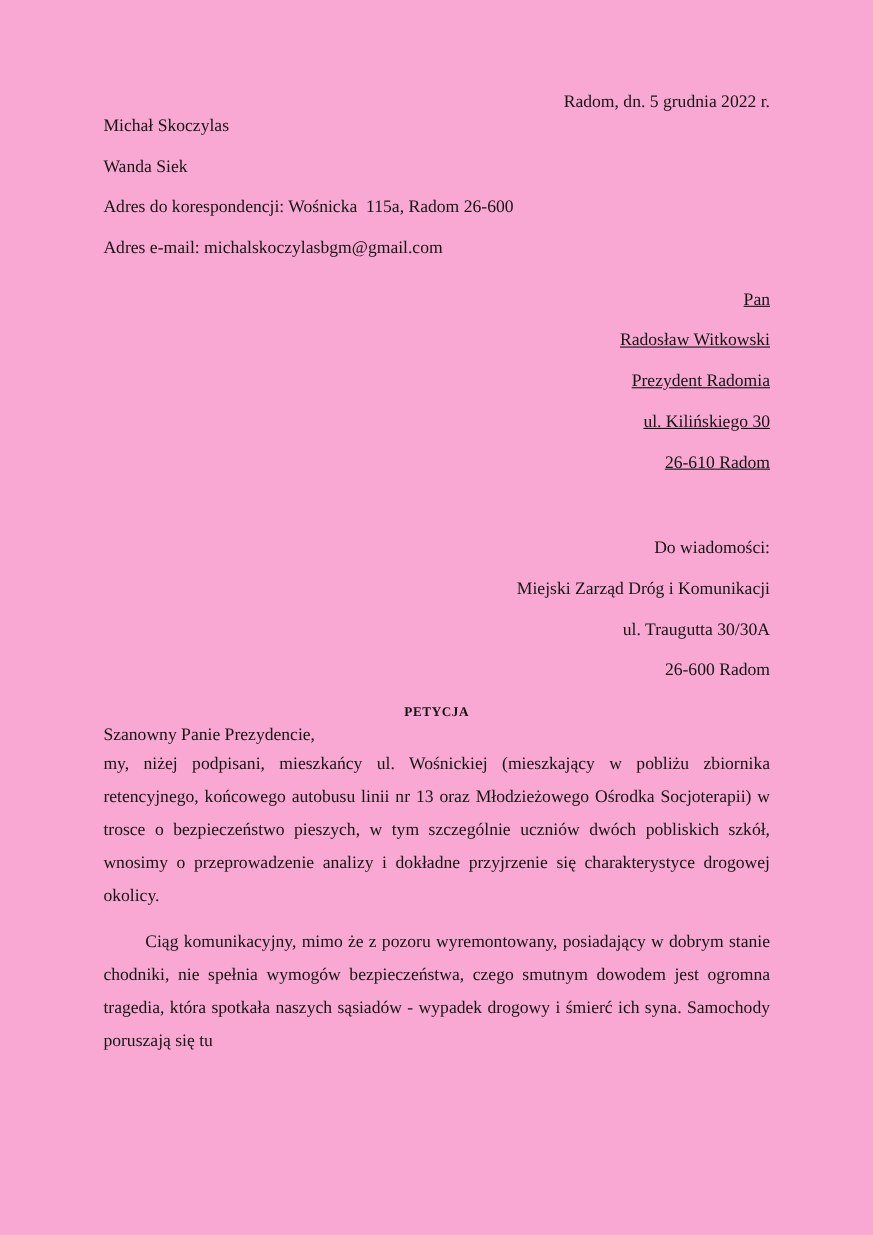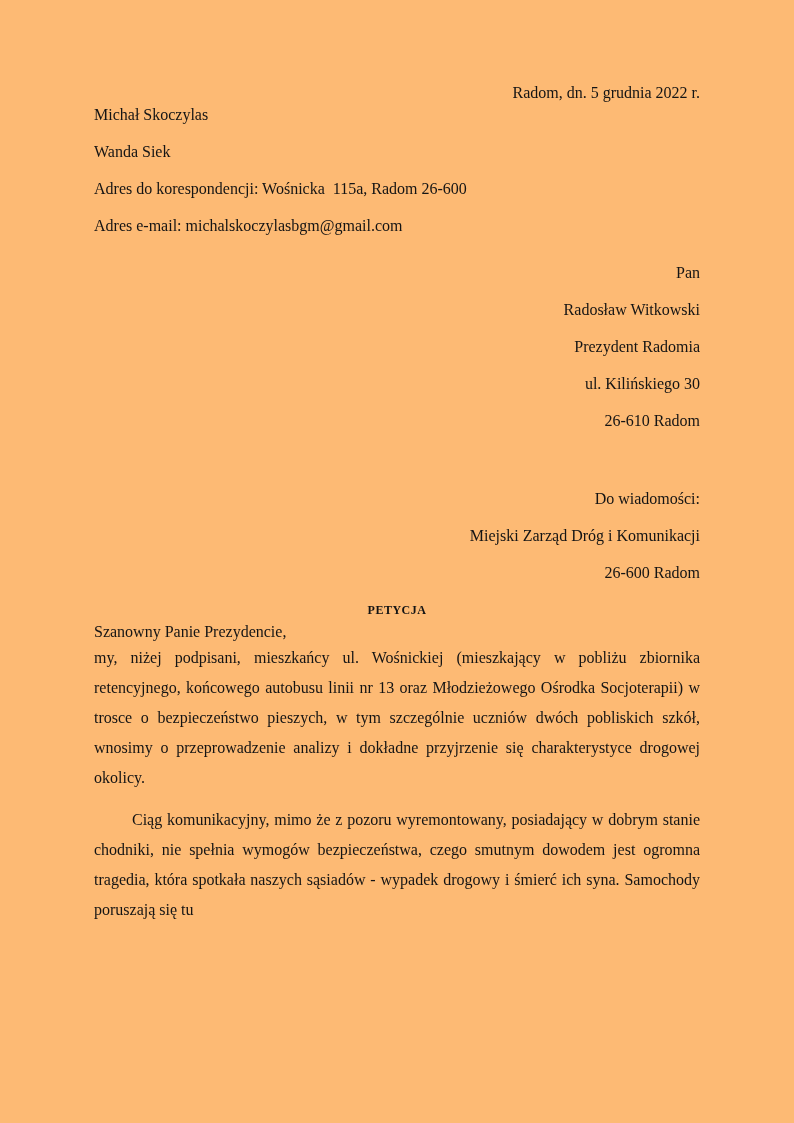--- a/index.html
+++ b/index.html
@@ -6,21 +6,21 @@
   html, body {
     margin: 0;
     padding: 0;
     background: #ffffff;
   }
   .page {
     position: relative;
     width: 794px;
     height: 1123px;
     margin: 0 auto;
-    background: #fdba74;
+    background: #f9a8d4;
     box-sizing: border-box;
     padding: 82px 94px 0 94px;
     font-family: "Liberation Serif", "DejaVu Serif", serif;
     font-size: 16px;
     color: #141414;
     overflow: hidden;
   }
   .page p { margin: 0; }
 
   .date-line {
@@ -33,20 +33,21 @@
     line-height: 22px;
     margin-bottom: 15px;
     white-space: pre-wrap;
   }
 
   .sender-block { text-align: left; }
 
   .recipient-block {
     text-align: right;
     margin-top: 25px;
+    text-decoration: underline;
   }
 
   .cc-block {
     text-align: right;
     margin-top: 56px;
   }
 
   .petition-title {
     text-align: center;
     font-weight: bold;
@@ -90,20 +91,21 @@
     <p class="line">Pan</p>
     <p class="line">Radosław Witkowski</p>
     <p class="line">Prezydent Radomia</p>
     <p class="line">ul. Kilińskiego 30</p>
     <p class="line">26-610 Radom</p>
   </div>
 
   <div class="block cc-block">
     <p class="line">Do wiadomości:</p>
     <p class="line">Miejski Zarząd Dróg i Komunikacji</p>
+    <p class="line">ul. Traugutta 30/30A</p>
     <p class="line">26-600 Radom</p>
   </div>
 
   <p class="petition-title">PETYCJA</p>
 
   <p class="salutation">Szanowny Panie Prezydencie,</p>
 
   <p class="body-paragraph">my, niżej podpisani, mieszkańcy ul. Wośnickiej (mieszkający w pobliżu zbiornika retencyjnego, końcowego autobusu linii nr 13 oraz Młodzieżowego Ośrodka Socjoterapii) w trosce o bezpieczeństwo pieszych, w tym szczególnie uczniów dwóch pobliskich szkół, wnosimy o przeprowadzenie analizy i dokładne przyjrzenie się charakterystyce drogowej okolicy.</p>
 
   <p class="body-paragraph indented">Ciąg komunikacyjny, mimo że z pozoru wyremontowany, posiadający w dobrym stanie chodniki, nie spełnia wymogów bezpieczeństwa, czego smutnym dowodem jest ogromna tragedia, która spotkała naszych sąsiadów - wypadek drogowy i śmierć ich syna. Samochody poruszają się tu</p>

